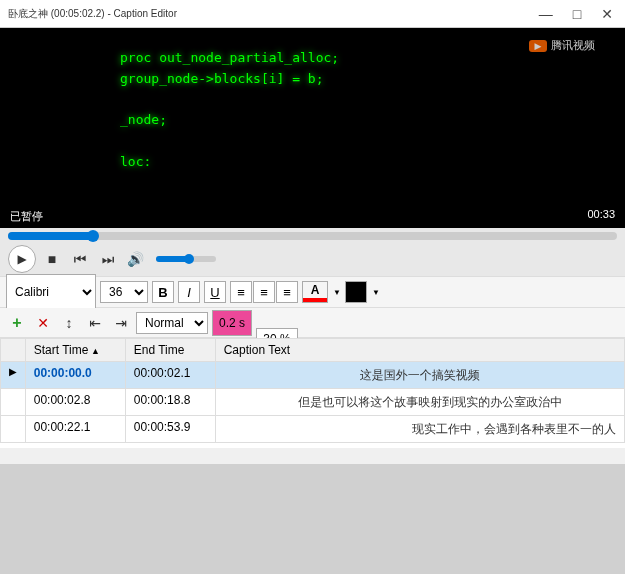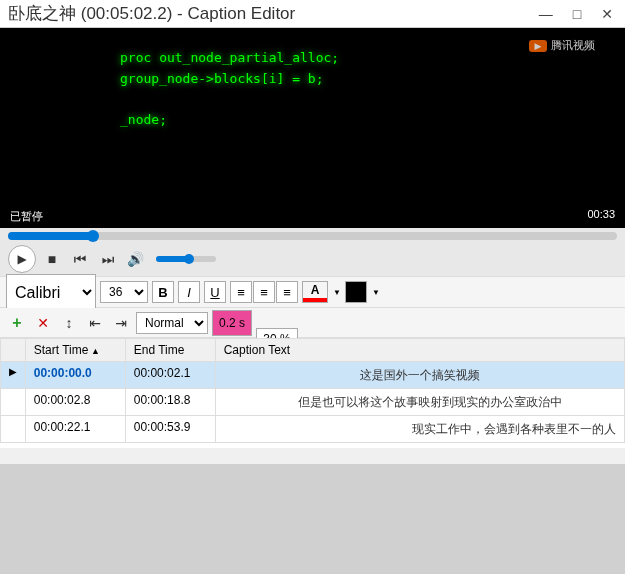--- a/index.html
+++ b/index.html
@@ -14,21 +14,21 @@
     .title-bar {
       background: #fff;
       border-bottom: 1px solid #ccc;
       display: flex;
       align-items: center;
       justify-content: space-between;
       padding: 4px 8px;
       height: 28px;
     }
     .title-bar-left {
-      font-size: 17px;
+      font-size: 10px;
       color: #333;
     }
     .title-bar-right {
       display: flex;
       gap: 12px;
     }
     .title-btn {
       font-size: 14px;
       color: #444;
       cursor: pointer;
@@ -173,21 +173,21 @@
       border-top: 1px solid #ddd;
       border-bottom: 1px solid #ddd;
       display: flex;
       align-items: center;
       padding: 3px 6px;
       gap: 4px;
       height: 32px;
     }
     .font-select {
       height: 36px;
-      font-size: 16px;
+      font-size: 12px;
       border: 1px solid #aaa;
       background: #fff;
       padding: 0 4px;
       width: 90px;
     }
     .size-select {
       height: 22px;
       font-size: 12px;
       border: 1px solid #aaa;
       background: #fff;
@@ -352,20 +352,21 @@
 
 <div class="main-content">
 
   <div class="video-area">
     <div class="video-overlay-code">
       <div>proc out_node_partial_alloc;</div>
       <div>group_node-&gt;blocks[i] = b;</div>
       <div>&nbsp;</div>
       <div>_node;</div>
       <div>&nbsp;</div>
+      <div>loc:</div>
     </div>
     <div class="video-watermark">
       <span class="watermark-icon" style="font-size:9px;color:#fff;padding:1px;">▶</span>
       <span>腾讯视频</span>
     </div>
     <div class="video-status">已暂停</div>
     <div class="video-time">00:33</div>
   </div>
 
   <div class="progress-bar-area">

